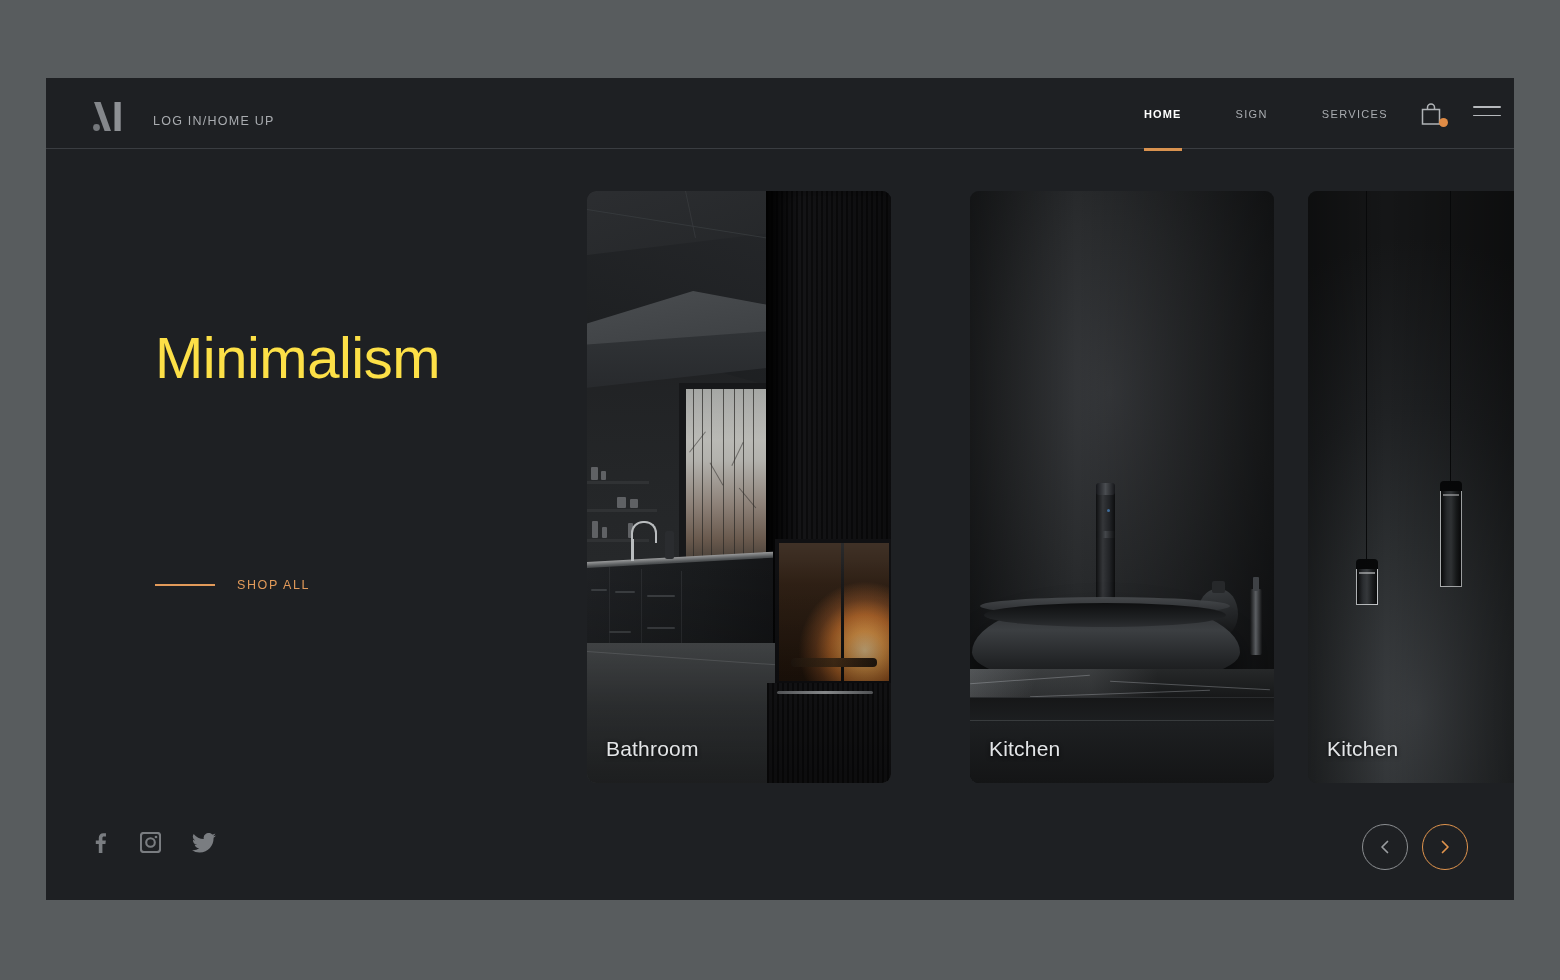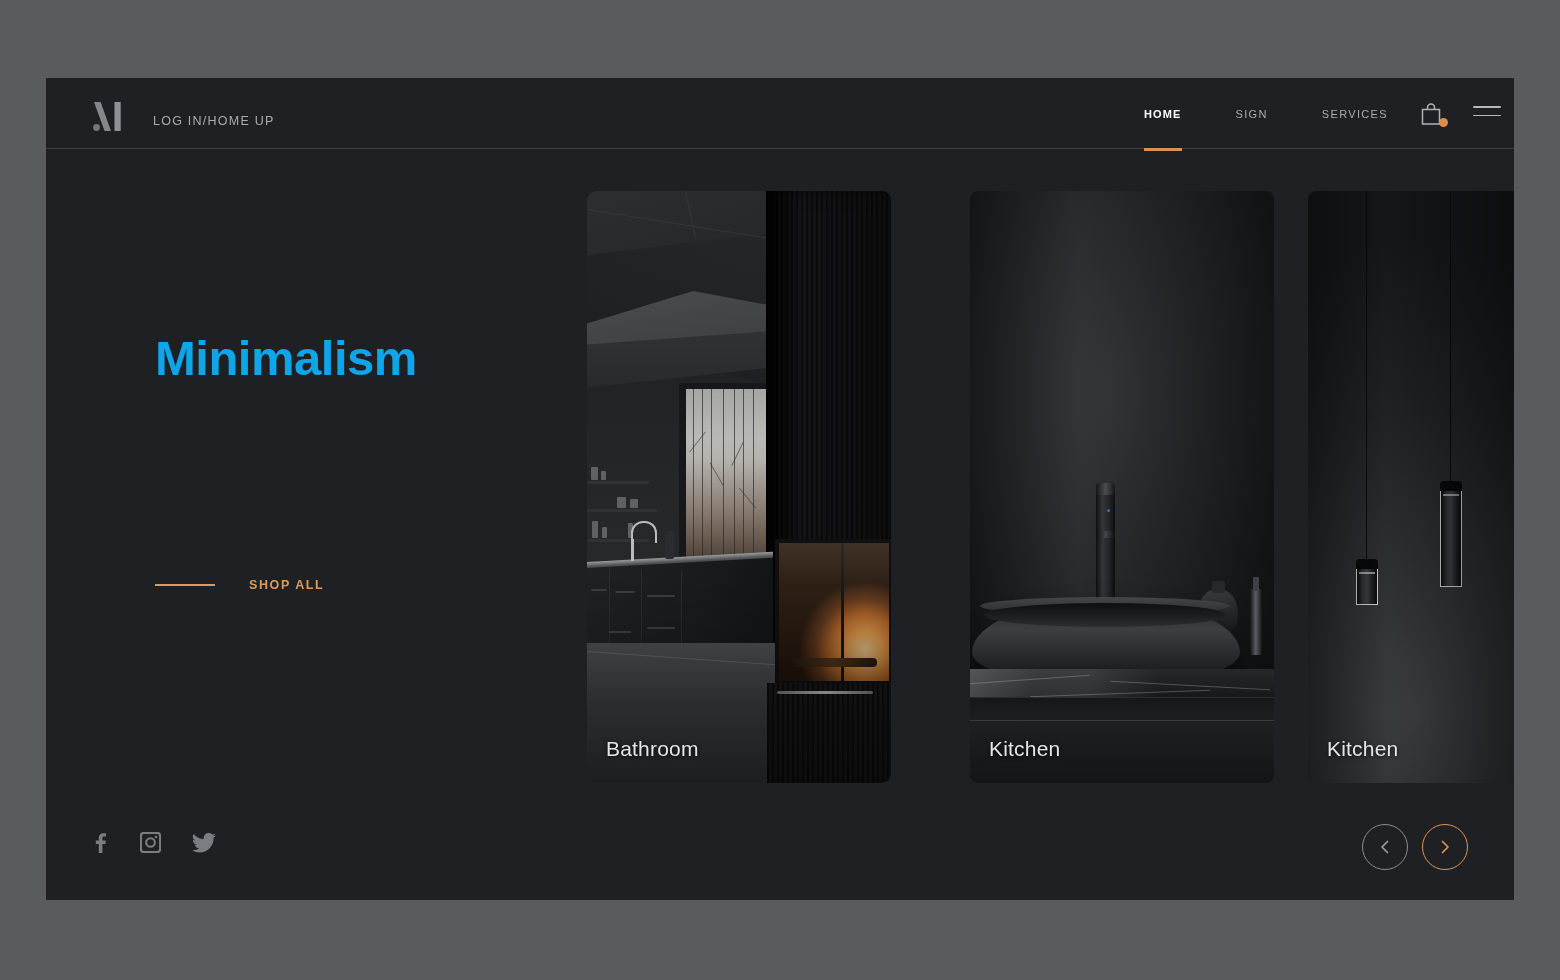--- a/index.html
+++ b/index.html
@@ -120,48 +120,47 @@
   #menu-button span:first-child { margin-bottom: 7px; }
 
   
   #hero {
     position: absolute;
     left: 109px;
     top: 248px;
     width: 430px;
   }
   #headline {
-    font-size: 49px;
+    font-size: 58px;
     line-height: 64px;
-    font-weight: 700;
-    color: #0ea5e9;
+    font-weight: 400;
+    color: #fde047;
     letter-spacing: -0.5px;
   }
   #headline .line2 { display: block; }
 
   #shop-all {
     position: absolute;
     left: 109px;
     top: 500px;
     display: flex;
     align-items: center;
     gap: 22px;
     cursor: pointer;
   }
   #shop-all-rule {
     width: 60px; height: 1.6px;
     background: #e29a5a;
   }
   #shop-all-label {
     font-size: 12.5px;
     letter-spacing: 1.6px;
-    font-weight: 700;
+    font-weight: 400;
     color: #e29a5a;
     white-space: nowrap;
-    margin-left: 12px;
   }
 
   
   #carousel {
     position: absolute;
     left: 541px;
     top: 113px;
     width: 927px;
     height: 592px;
   }

